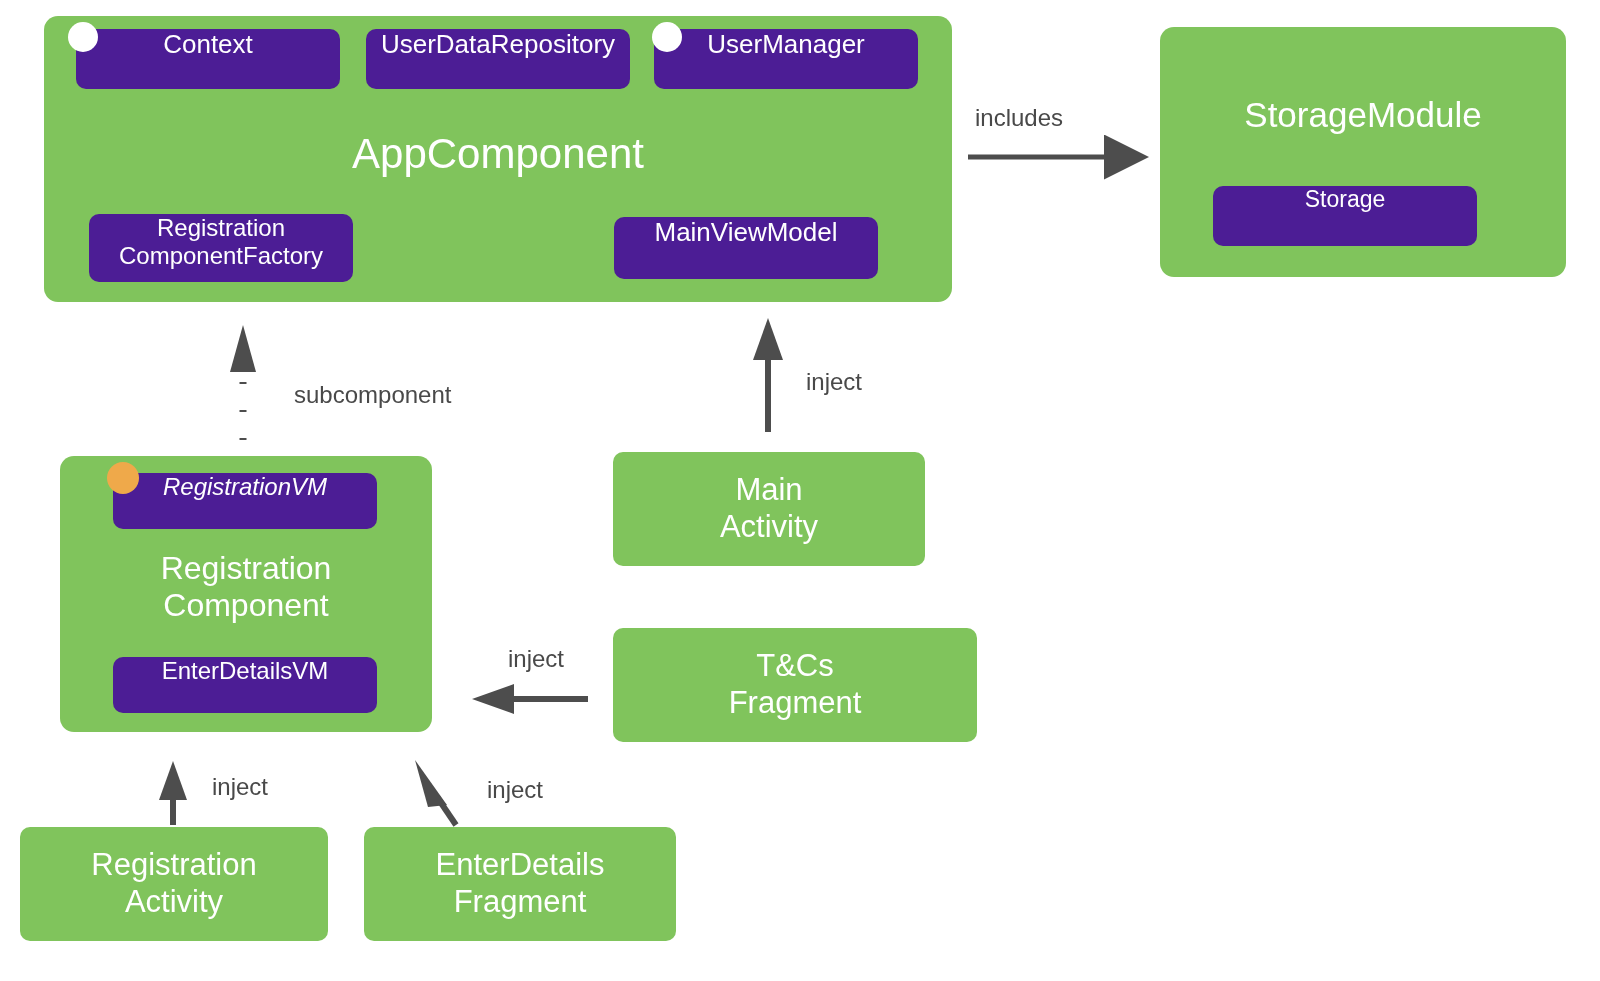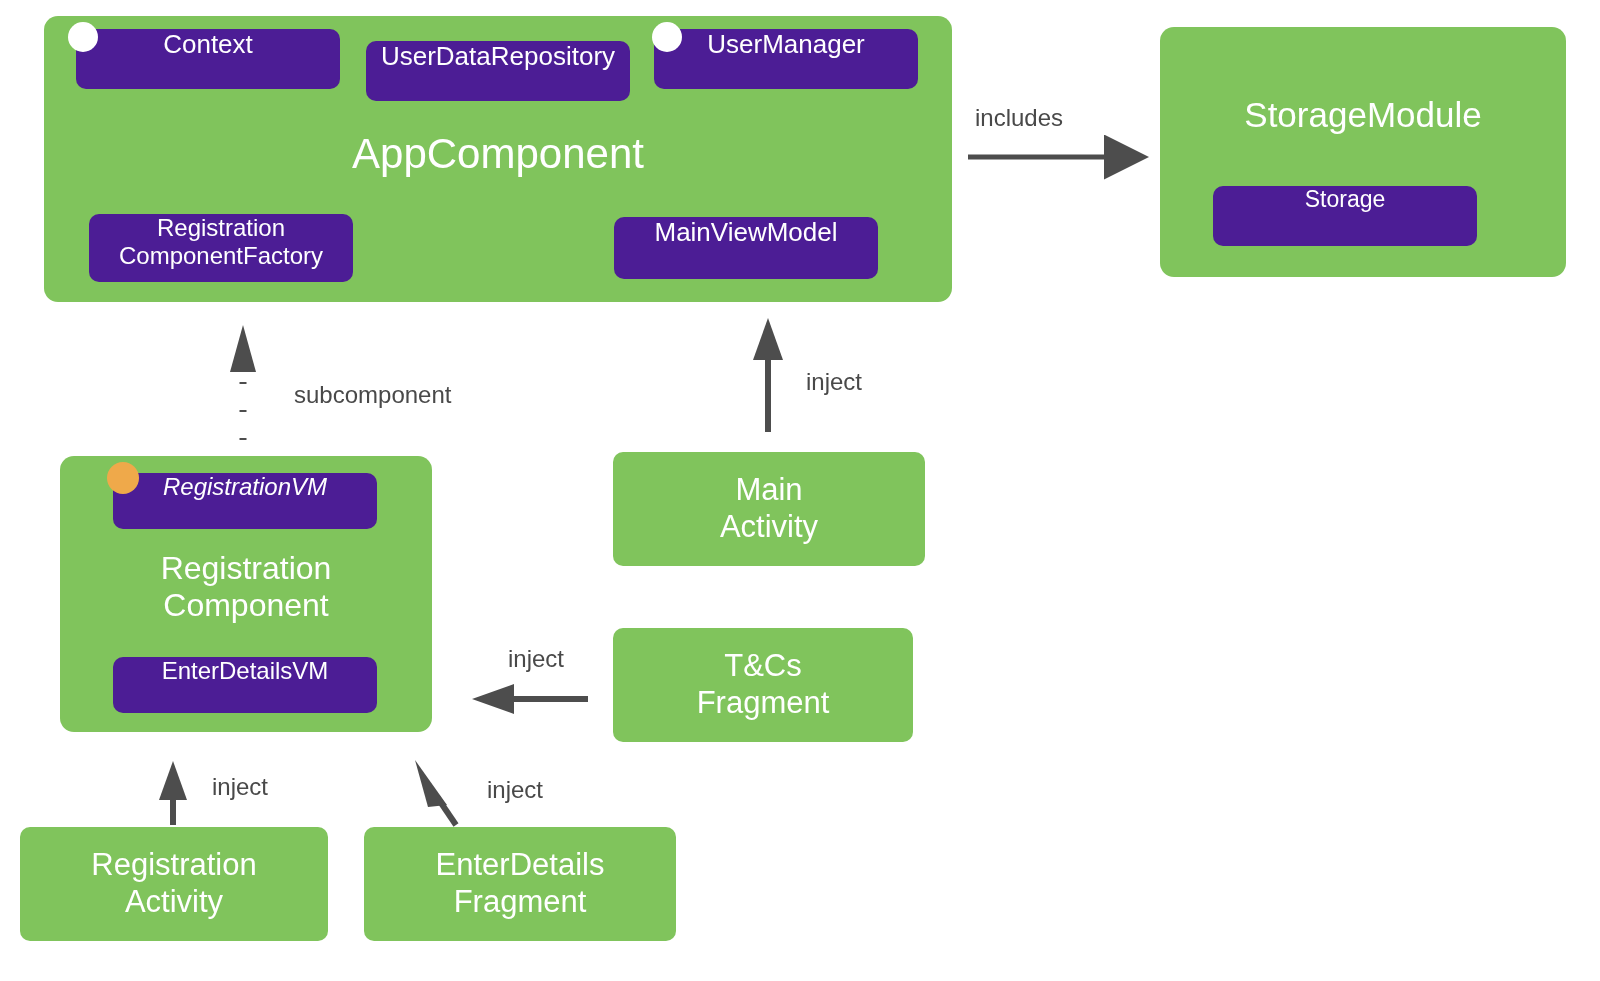--- a/index.html
+++ b/index.html
@@ -144,21 +144,21 @@
 
   <div class="green-box" style="left:44px; top:16px; width:908px; height:286px;">
   </div>
   <div class="green-title" style="left:44px; top:130px; width:908px; font-size:42px;">AppComponent</div>
 
   <div class="dark-box" style="left:76px; top:29px; width:264px; height:60px;">
     <span style="font-size:26px;">Context</span>
   </div>
   <div class="dot white" style="left:68px; top:22px; width:30px; height:30px;"></div>
 
-  <div class="dark-box" style="left:366px; top:29px; width:264px; height:60px;margin-top:12px;">
+  <div class="dark-box" style="left:366px; top:29px; width:264px; height:60px;">
     <span style="font-size:26px;">UserDataRepository</span>
   </div>
 
   <div class="dark-box" style="left:654px; top:29px; width:264px; height:60px;">
     <span style="font-size:26px;">UserManager</span>
   </div>
   <div class="dot white" style="left:652px; top:22px; width:30px; height:30px;"></div>
 
   <div class="dark-box" style="left:89px; top:214px; width:264px; height:68px;">
     <span style="font-size:24px;">Registration
@@ -188,21 +188,21 @@
 
   <div class="dark-box" style="left:113px; top:657px; width:264px; height:56px;">
     <span style="font-size:24px;">EnterDetailsVM</span>
   </div>
 
   <div class="green-box leaf" style="left:613px; top:452px; width:312px; height:114px;">
     <span class="leaf-label">Main
 Activity</span>
   </div>
 
-  <div class="green-box leaf" style="left:613px; top:628px; width:300px; height:114px;">
+  <div class="green-box leaf" style="left:613px; top:628px; width:364px; height:114px;">
     <span class="leaf-label">T&amp;Cs
 Fragment</span>
   </div>
 
   <div class="green-box leaf" style="left:20px; top:827px; width:308px; height:114px;">
     <span class="leaf-label">Registration
 Activity</span>
   </div>
 
   <div class="green-box leaf" style="left:364px; top:827px; width:312px; height:114px;">

